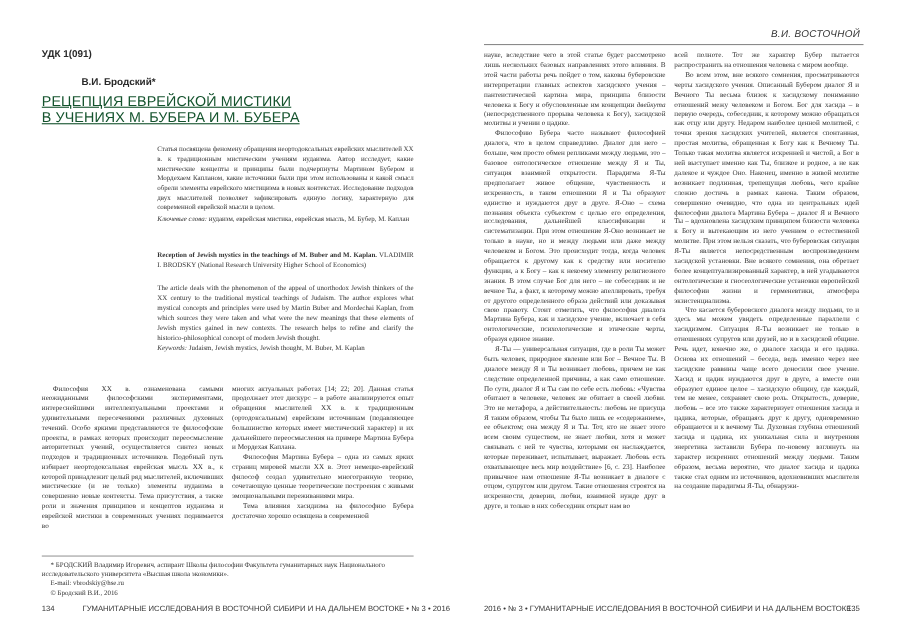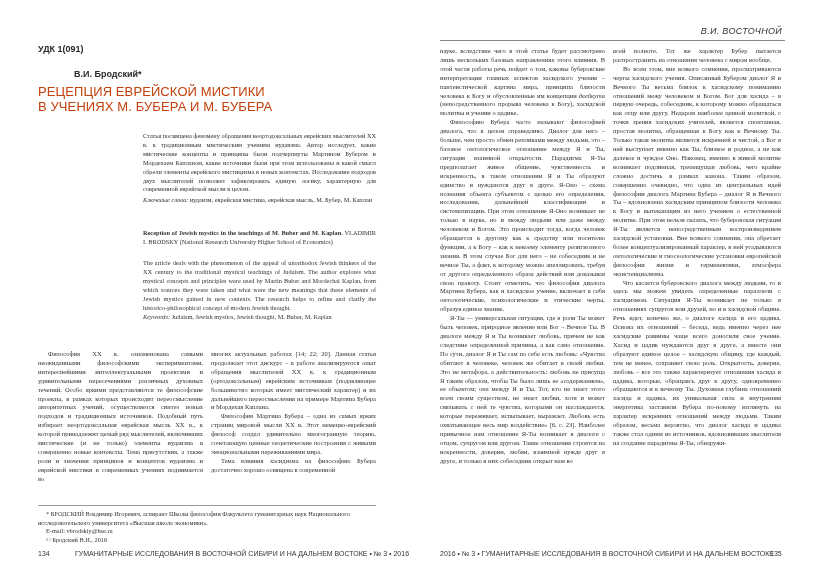--- a/index.html
+++ b/index.html
@@ -7,21 +7,21 @@
   .page { position:absolute; top:0; height:580px; width:410px; }
   .page.left { left:0; }
   .page.right { left:410px; }
 
   .serif { font-family:"Liberation Serif", "DejaVu Serif", serif; }
   .sans { font-family:"Liberation Sans", "DejaVu Sans", sans-serif; }
 
   
   .udk { position:absolute; left:38px; top:44px; font-size:9px; font-weight:bold; }
   .author { position:absolute; left:38px; top:69px; font-size:9px; font-weight:bold;margin-left:36px; }
-  .title { position:absolute; left:38px; top:84px; font-size:13px; line-height:15px; color:#c2410c; letter-spacing:0.1px; }
+  .title { position:absolute; left:38px; top:84px; font-size:13px; line-height:15px; color:#14532d; letter-spacing:0.1px;text-decoration:underline; }
 
   
   .abstract { position:absolute; left:143px; width:233px; font-size:6.3px; line-height:8.9px; text-align:justify; color:#333; }
   .abstract p { margin:0; text-indent:0; }
   .abs-ru { top:132px; }
   .kw-ru { top:196px; }
   .abs-en-title { top:229px; }
   .abs-en { top:259px; }
   .kw-en { top:313px; }
   .abstract i { font-style:italic; }

